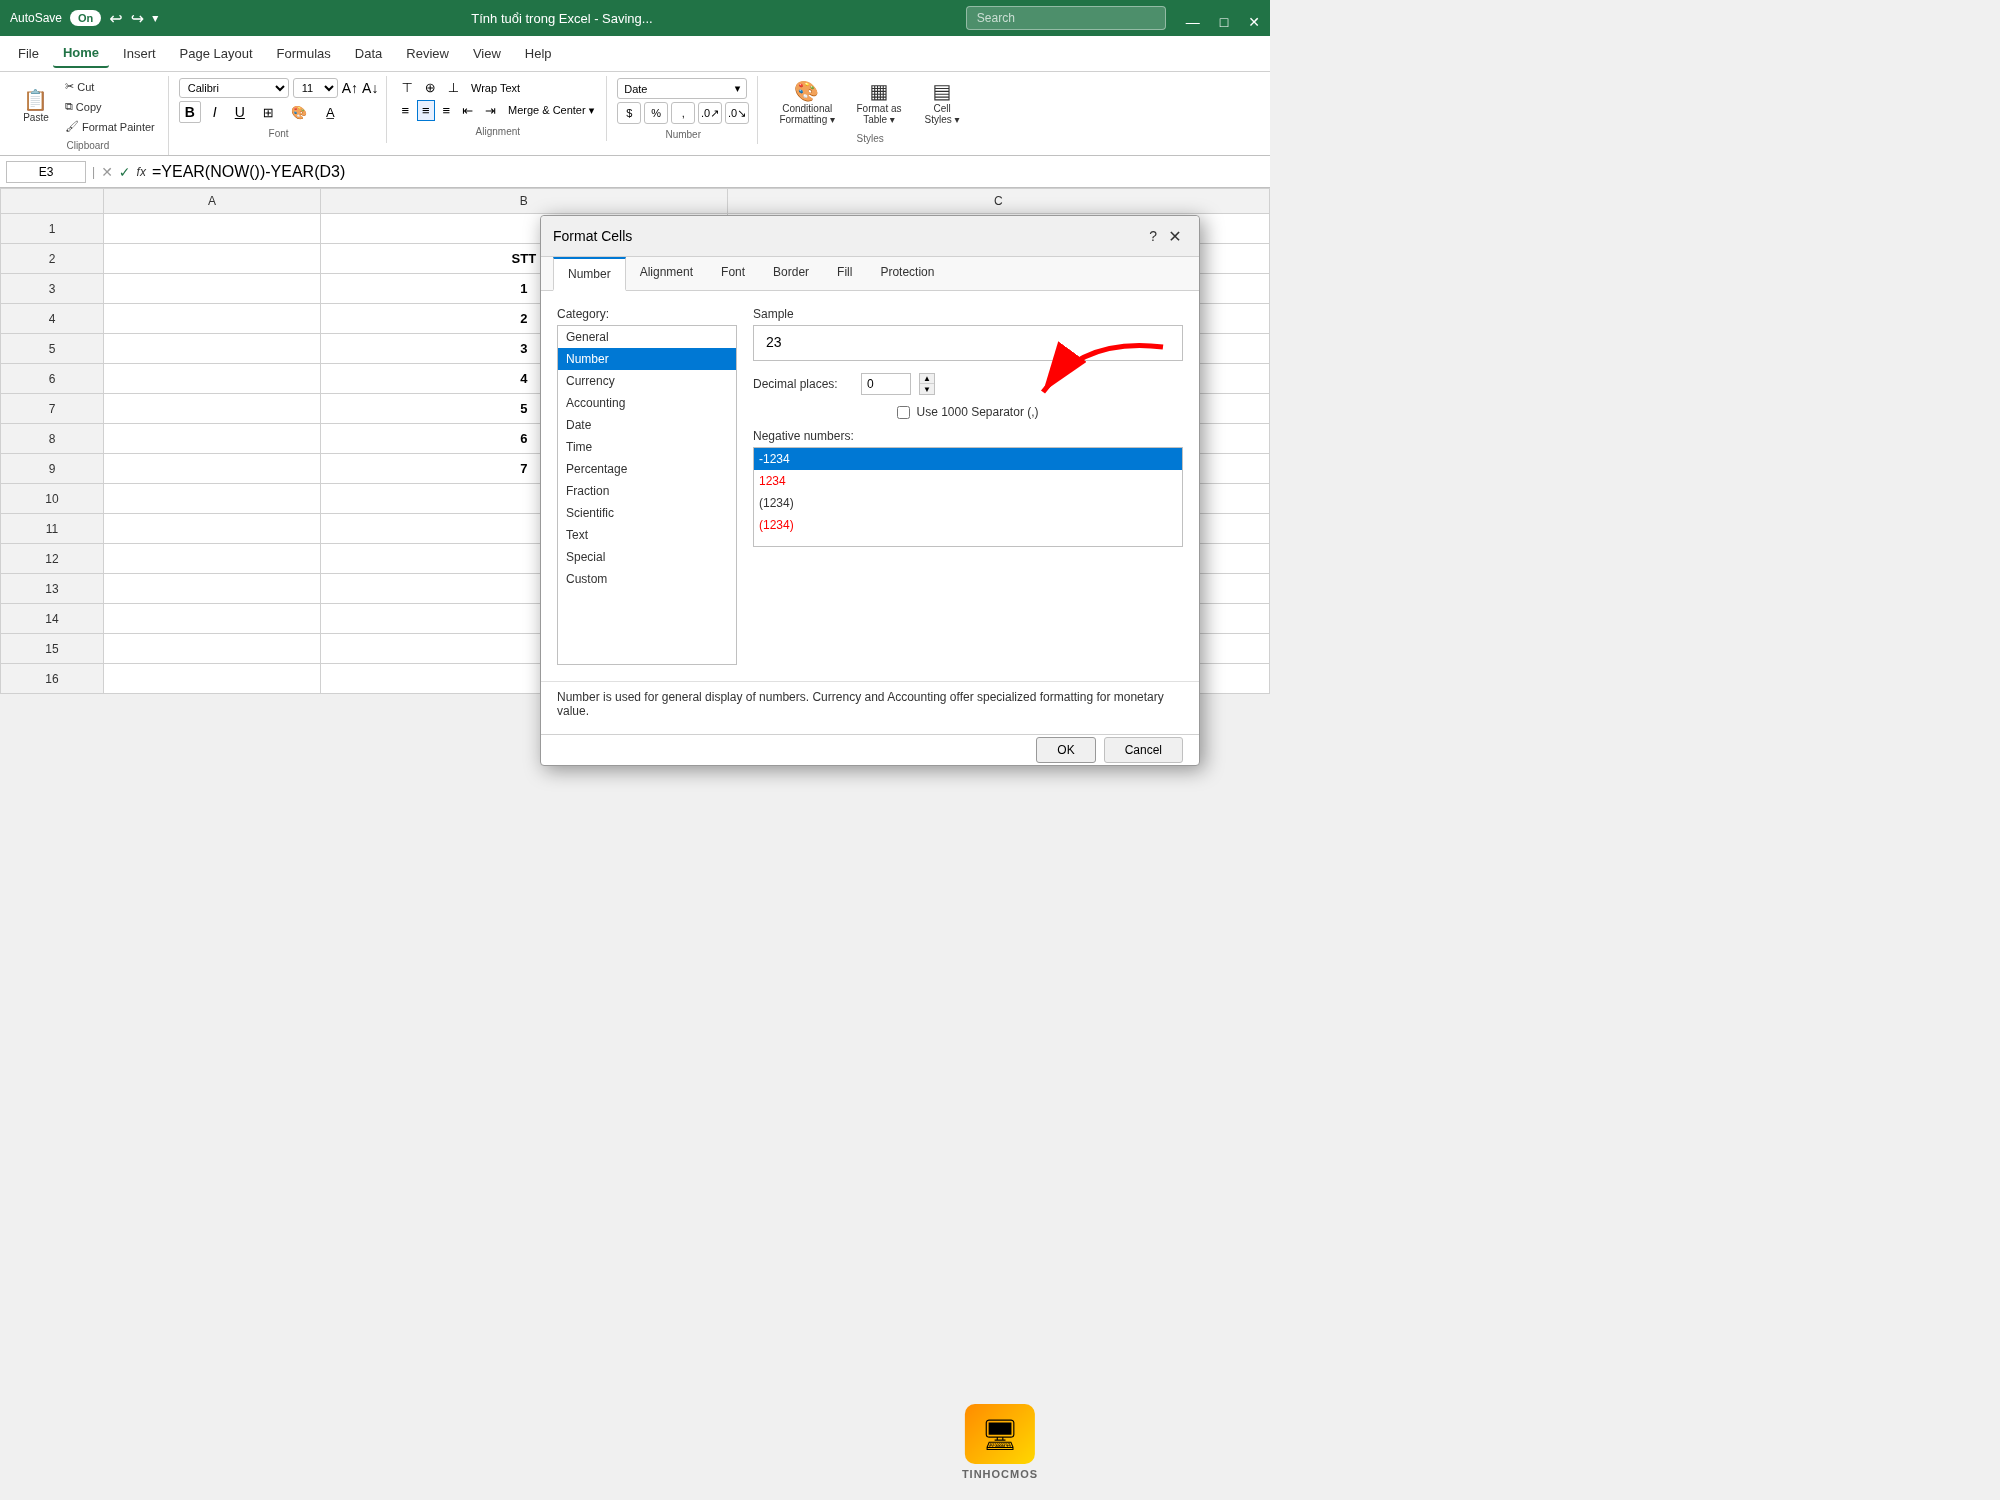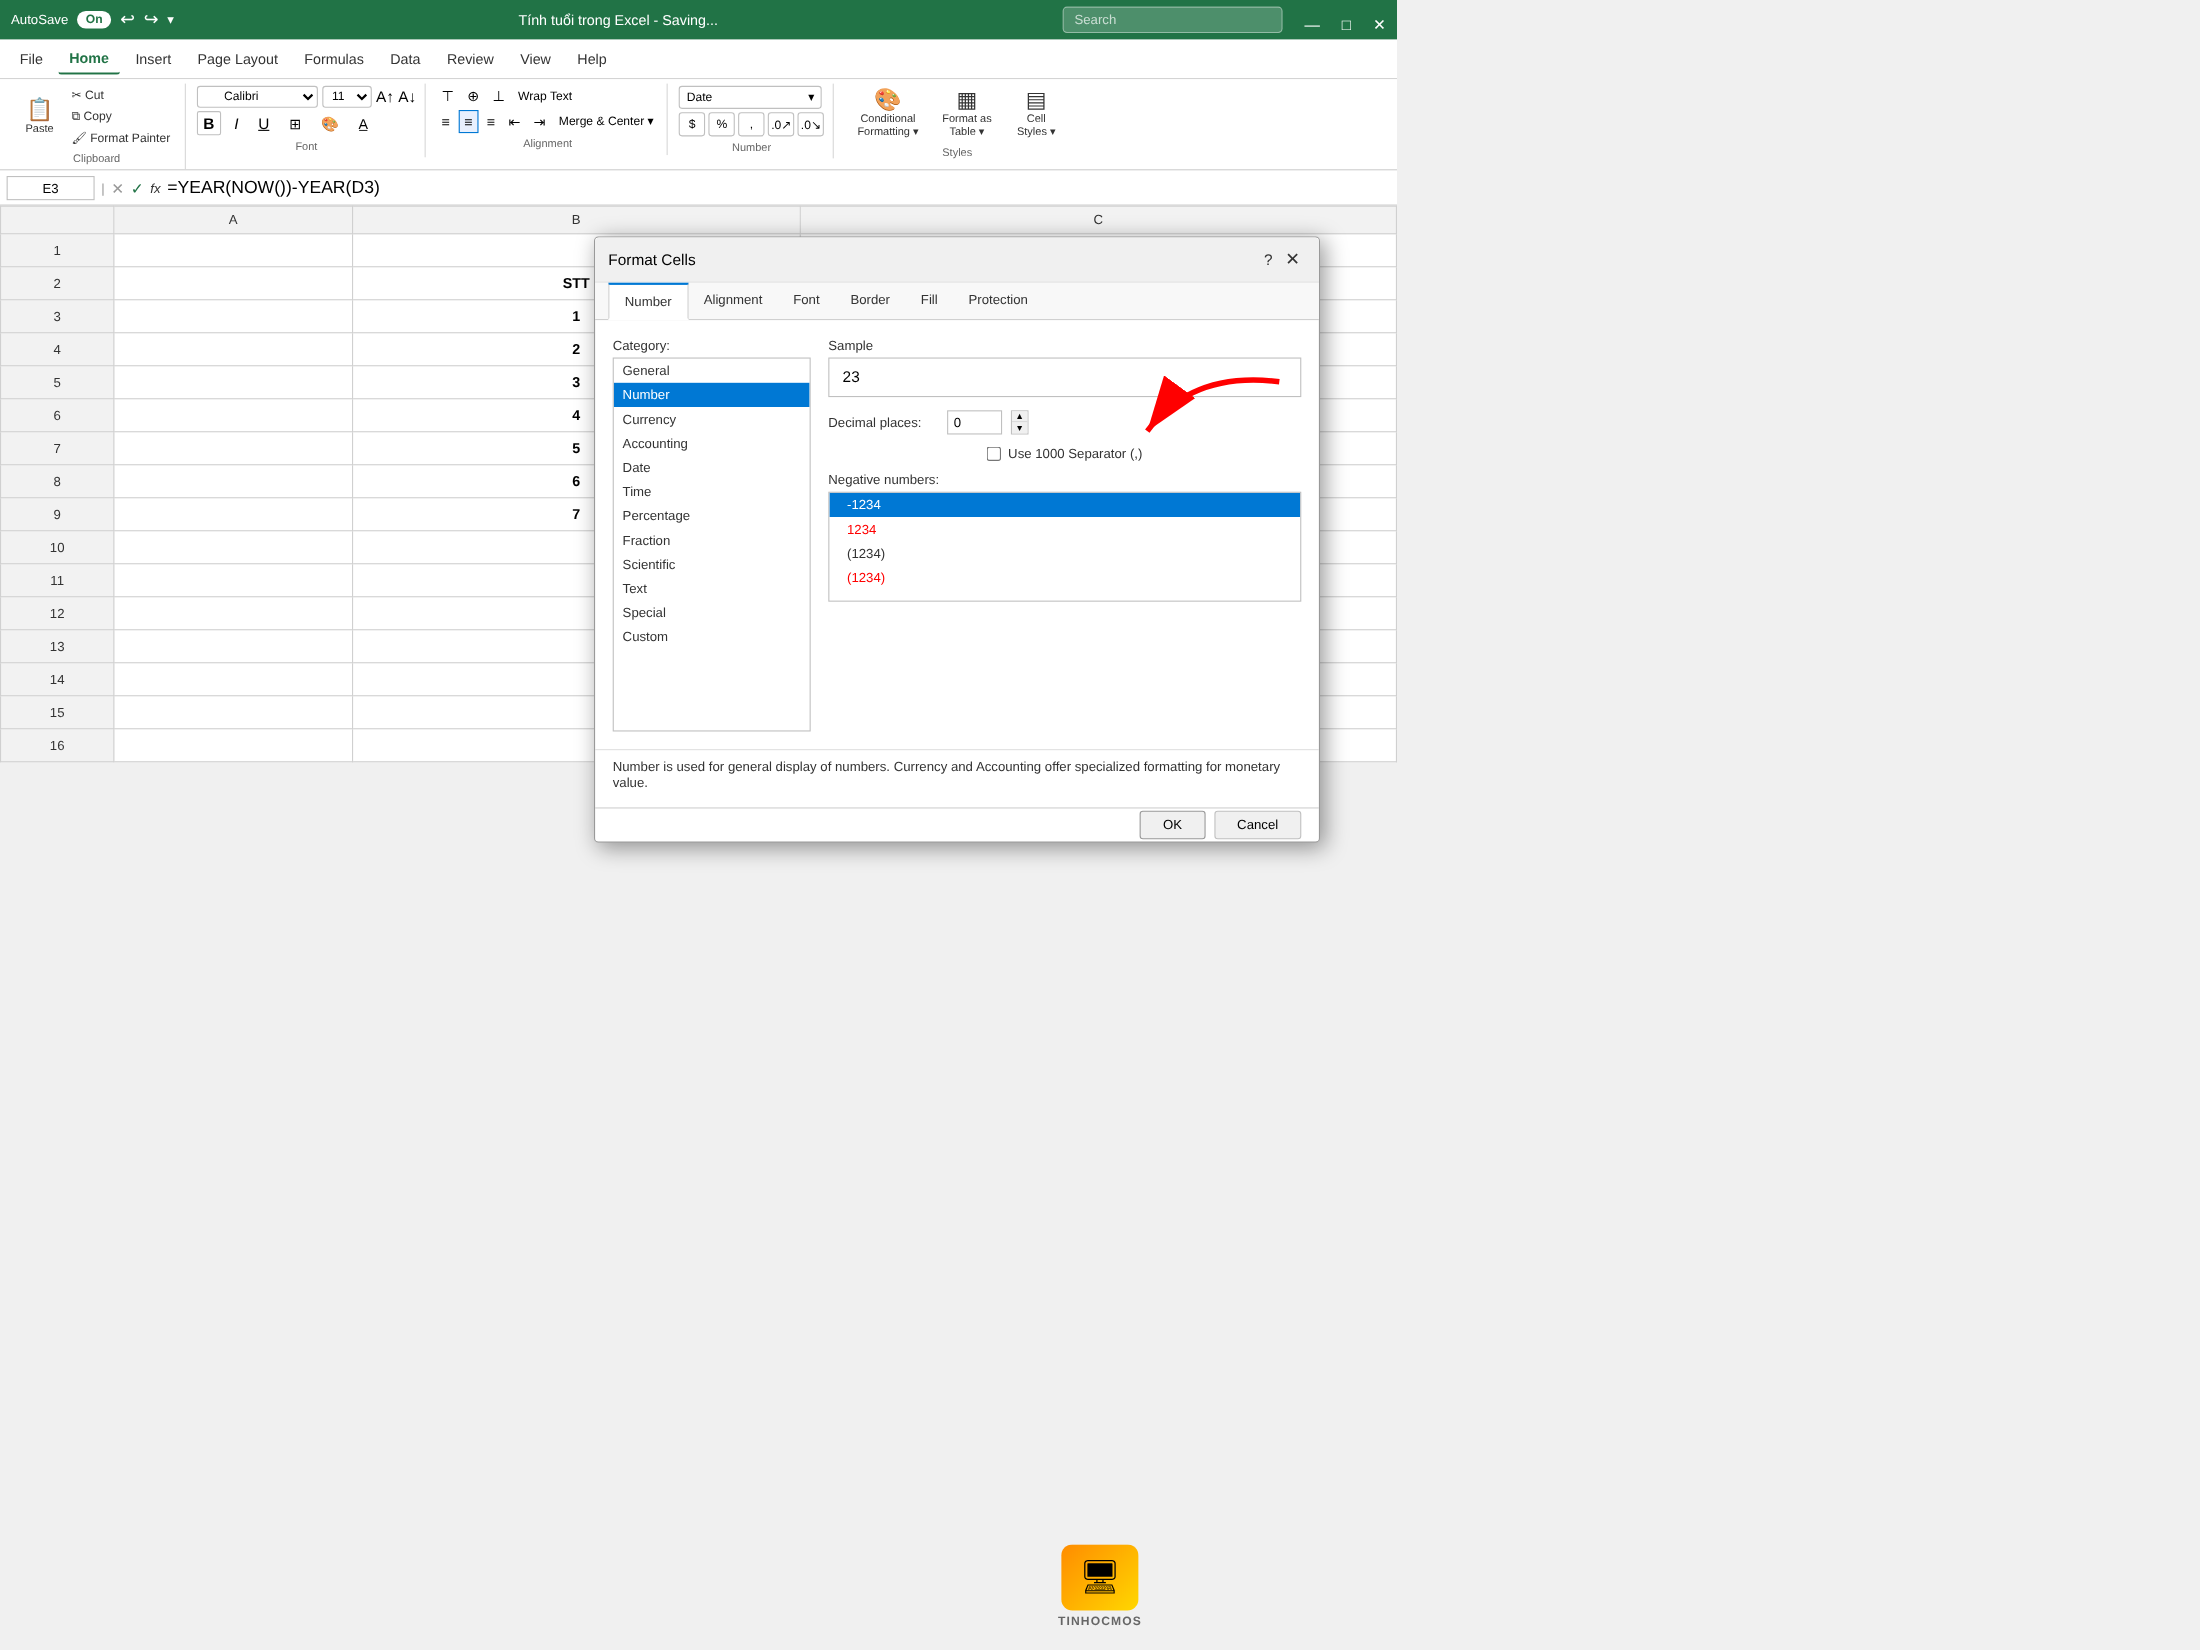--- a/index.html
+++ b/index.html
@@ -104,21 +104,21 @@
       cursor: pointer;
       border-radius: 3px;
       font-size: 11px;
       color: #333;
     }
 
     
     .font-selector {
       border: 1px solid #c0c0c0;
       border-radius: 3px;
-      padding: 2px 20px;
+      padding: 2px 4px;
       font-size: 11px;
       width: 110px;
       background: white;
     }
     .size-selector {
       border: 1px solid #c0c0c0;
       border-radius: 3px;
       padding: 2px 4px;
       font-size: 11px;
       width: 45px;
@@ -281,21 +281,21 @@
     .checkbox-row label { font-size: 12px; color: #333; cursor: pointer; }
 
     .negative-label { font-size: 12px; color: #333; margin-bottom: 4px; }
     .negative-list {
       border: 1px solid #c0c0c0;
       height: 100px;
       overflow-y: auto;
       background: white;
     }
     .negative-item {
-      padding: 4px 16px;
+      padding: 4px 5px;
       font-size: 12px;
       cursor: pointer;
     }
     .negative-item.selected { background: #0078d4; color: white; }
     .negative-item.red { color: red; }
     .negative-item.parens { color: #333; }
     .negative-item.red-parens { color: red; }
 
     .dialog-description {
       padding: 8px 16px 16px;

